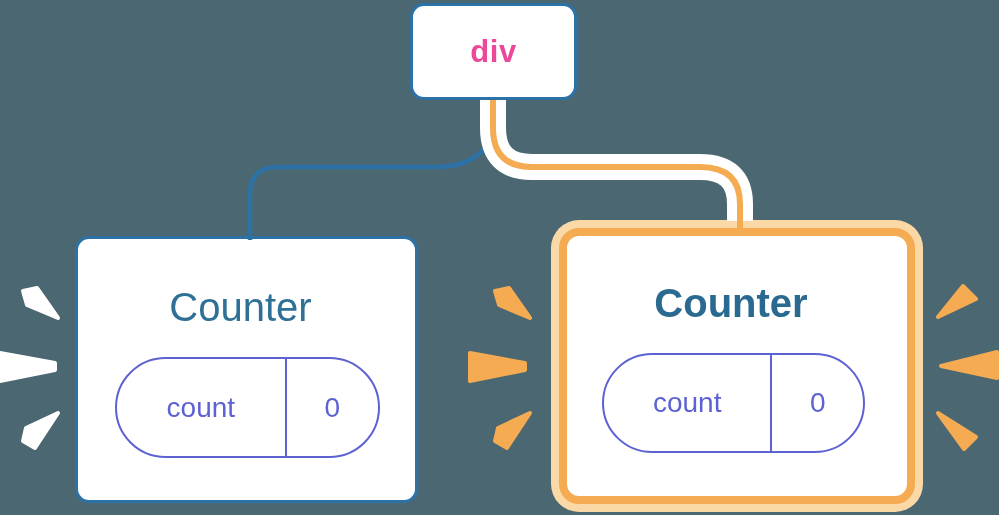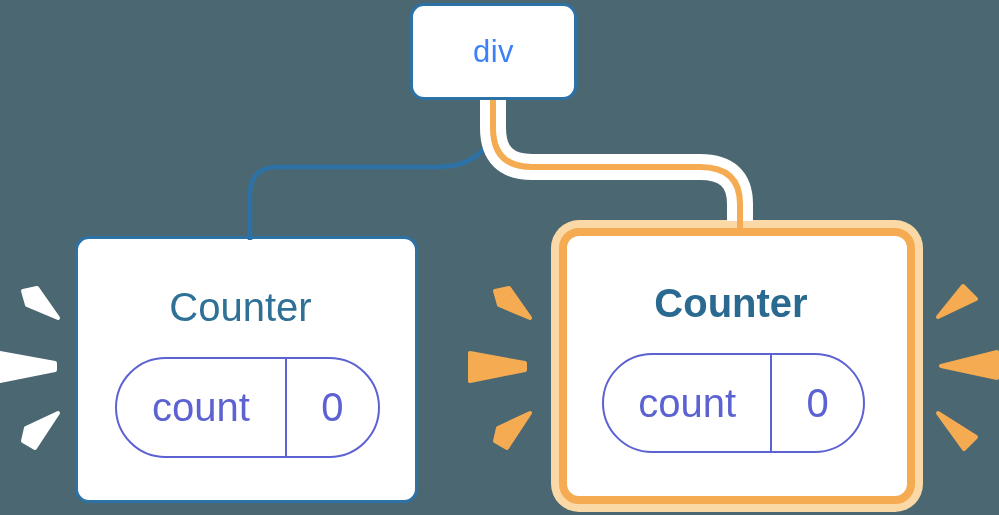--- a/index.html
+++ b/index.html
@@ -16,21 +16,21 @@
 
   
   .root-node{
     position:absolute;left:410px;top:3px;width:167px;height:97px;
     box-sizing:border-box;background:#ffffff;
     border:3px solid #2d72a6;border-radius:14px;
     display:flex;align-items:center;justify-content:center;
     z-index:2;
   }
   .root-node .lbl{
-    color:#3b82f6;font-size:31px;font-weight:400;letter-spacing:0.5px;
+    color:#ec4899;font-size:31px;font-weight:700;letter-spacing:0.5px;
   }
 
   
   .card{
     position:absolute;box-sizing:border-box;background:#ffffff;z-index:2;
   }
   .card-left{
     left:75px;top:236px;width:343px;height:267px;
     border:3px solid #2d72a6;border-radius:14px;
   }
@@ -54,21 +54,21 @@
   }
   .card-left  .pill{left:37px;top:118px;width:265px;height:101px;}
   .card-right .pill{left:35px;top:117px;width:263px;height:100px;}
   .pill-key{
     flex:0 0 65%;display:flex;align-items:center;justify-content:center;
     border-right:2.5px solid #5d62d2;box-sizing:border-box;
   }
   .pill-val{
     flex:1;display:flex;align-items:center;justify-content:center;
   }
-  .pill span{color:#5d62d2;font-size:40px;font-weight:400;}
+  .pill span{color:#5d62d2;font-size:28px;font-weight:400;}
 </style>
 </head>
 <body>
 
 <div class="stage">
 
   <div class="root-node">
     <span class="lbl">div</span>
   </div>
 

